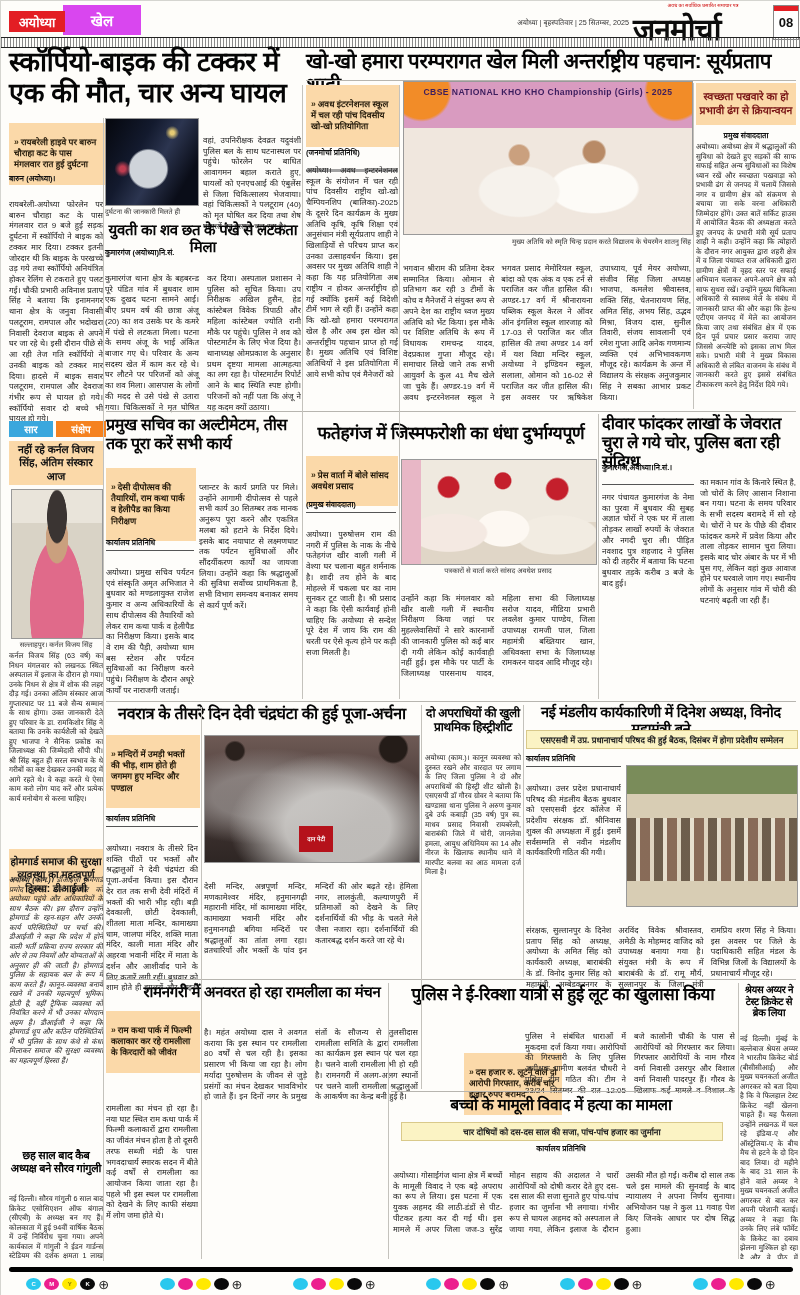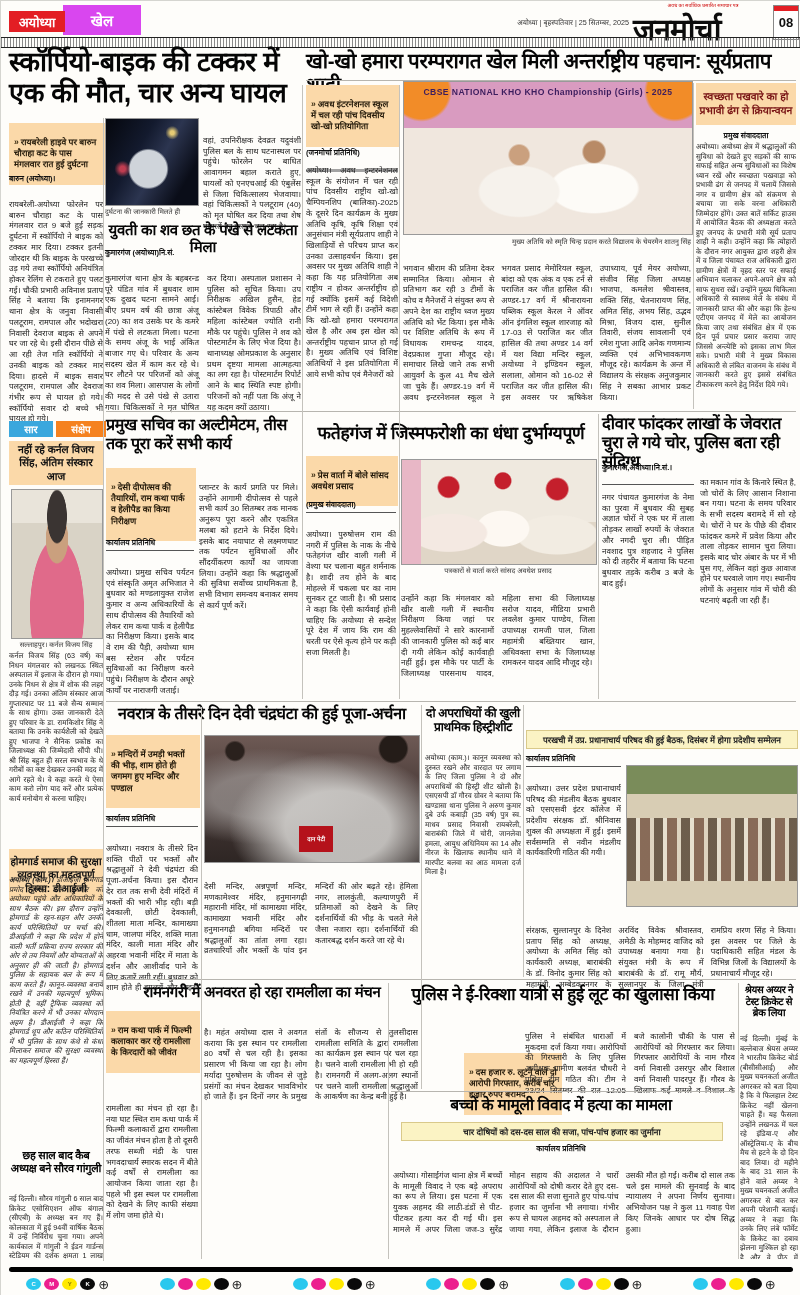--- a/index.html
+++ b/index.html
@@ -185,21 +185,22 @@
     <span class="dan">दान पेटी</span>
   </div>
   <div class="abs body cols2" style="left:203px;top:866px;width:214px;height:110px;">
     <span>देसी मन्दिर, अन्नपूर्णा मन्दिर, मणकामेश्वर मंदिर, हनुमानगढ़ी महारानी मंदिर, मॉ कामाख्या मंदिर, कामाख्या भवानी मंदिर और हनुमानगढ़ी बगिया मन्दिरों पर श्रद्धालुओं का तांता लगा रहा। व्रतधारियों और भक्तों के पांव इन मन्दिरों की ओर बढ़ते रहे।</span>
     <span>हेमिला नगर, लालकुंती, कल्याणपुरी में प्रतिमाओं को देखने के लिए दर्शनार्थियों की भीड़ के चलते मेले जैसा नजारा रहा। दर्शनार्थियों की कतारबद्ध दर्शन करते जा रहे थे।</span>
   </div>
 
   <div class="abs hl ctr" style="left:424px;top:706px;width:96px;height:40px;font-size:12px;">दो अपराधियों की खुली प्राथमिक हिस्ट्रीशीट</div>
   <div class="abs body7" style="left:424px;top:752px;width:96px;height:224px;">अयोध्या (काम.)। कानून व्यवस्था को दुरुस्त रखने और वारदात पर लगाम के लिए जिला पुलिस ने दो और अपराधियों की हिस्ट्री शीट खोली है। एसएसपी डॉ गौरव ग्रोवर ने बताया कि खण्डासा थाना पुलिस ने अरुण कुमार दुबे उर्फ कबाड़ी (35 वर्ष) पुत्र स्व. माधव प्रसाद निवासी रायबरेली, बाराबंकी जिले में चोरी, जानलेवा हमला, आयुध अधिनियम का 14 और नीरज के खिलाफ स्थानीय थाने में मारपीट बलवा का आठ मामला दर्ज मिला है।</div>
 
-  <div class="abs strap" style="left:525px;top:729px;width:270px;height:17px;">परखची में उप्र. प्रधानाचार्य परिषद की हुई बैठक, दिसंबर में होगा प्रदेशीय सम्मेलन</div>
+  <div class="abs hl ctr" style="left:525px;top:703px;width:270px;height:22px;font-size:14.5px;">नई मंडलीय कार्यकारिणी में दिनेश अध्यक्ष, विनोद महामंत्री बने</div>
+  <div class="abs strap" style="left:525px;top:729px;width:270px;height:17px;">एसएसवी में उप्र. प्रधानाचार्य परिषद की हुई बैठक, दिसंबर में होगा प्रदेशीय सम्मेलन</div>
   <div class="abs byline" style="left:525px;top:752px;width:95px;border-bottom:1px solid #555;padding-bottom:3px;">कार्यालय प्रतिनिधि</div>
   <div class="abs body" style="left:525px;top:768px;width:95px;height:138px;">अयोध्या। उत्तर प्रदेश प्रधानाचार्य परिषद की मंडलीय बैठक बुधवार को एसएसवी इंटर कॉलेज में प्रदेशीय संरक्षक डॉ. श्रीनिवास शुक्ल की अध्यक्षता में हुई। इसमें सर्वसम्मति से नवीन मंडलीय कार्यकारिणी गठित की गयी।</div>
   <div class="abs photo" id="ph-group" style="left:625px;top:764px;width:170px;height:140px;"></div>
   <div class="abs body cols3" style="left:525px;top:910px;width:270px;height:66px;">संरक्षक, सुल्तानपुर के दिनेश प्रताप सिंह को अध्यक्ष, अयोध्या के अमित सिंह को कार्यकारी अध्यक्ष, बाराबंकी के डॉ. विनोद कुमार सिंह को महामंत्री, अम्बेडकरनगर के अरविंद विवेक श्रीवास्तव, अमेठी के मोहम्मद वाजिद को उपाध्यक्ष बनाया गया है। संयुक्त मंत्री के रूप में बाराबंकी के डॉ. रामू मौर्य, सुल्तानपुर के जिला मंत्री रामप्रिय शरण सिंह ने किया। इस अवसर पर जिले के पदाधिकारी सहित मंडल के विभिन्न जिलों के विद्यालयों के प्रधानाचार्य मौजूद रहे।</div>
 
   <div class="abs hline" style="left:105px;top:978px;width:690px;"></div>
 
   <div class="abs hl ctr" style="left:105px;top:982px;width:312px;height:20px;font-size:15px;">रामनगरी में अनवरत हो रहा रामलीला का मंचन</div>
   <div class="abs pointer" style="left:105px;top:1010px;width:84px;"><span class="arr">»</span><span>राम कथा पार्क में फिल्मी कलाकार कर रहे रामलीला के किरदारों को जीवंत</span></div>
   <div class="abs body" style="left:105px;top:1088px;width:92px;height:170px;">रामलीला का मंचन हो रहा है। नया घाट स्थित राम कथा पार्क में फिल्मी कलाकारों द्वारा रामलीला का जीवंत मंचन होता है तो दूसरी तरफ सब्जी मंडी के पास भगवदाचार्य स्मारक सदन में बीते कई वर्षों से रामलीला का आयोजन किया जाता रहा है। पहले भी इस स्थल पर रामलीला को देखने के लिए काफी संख्या में लोग जमा होते थे।</div>

